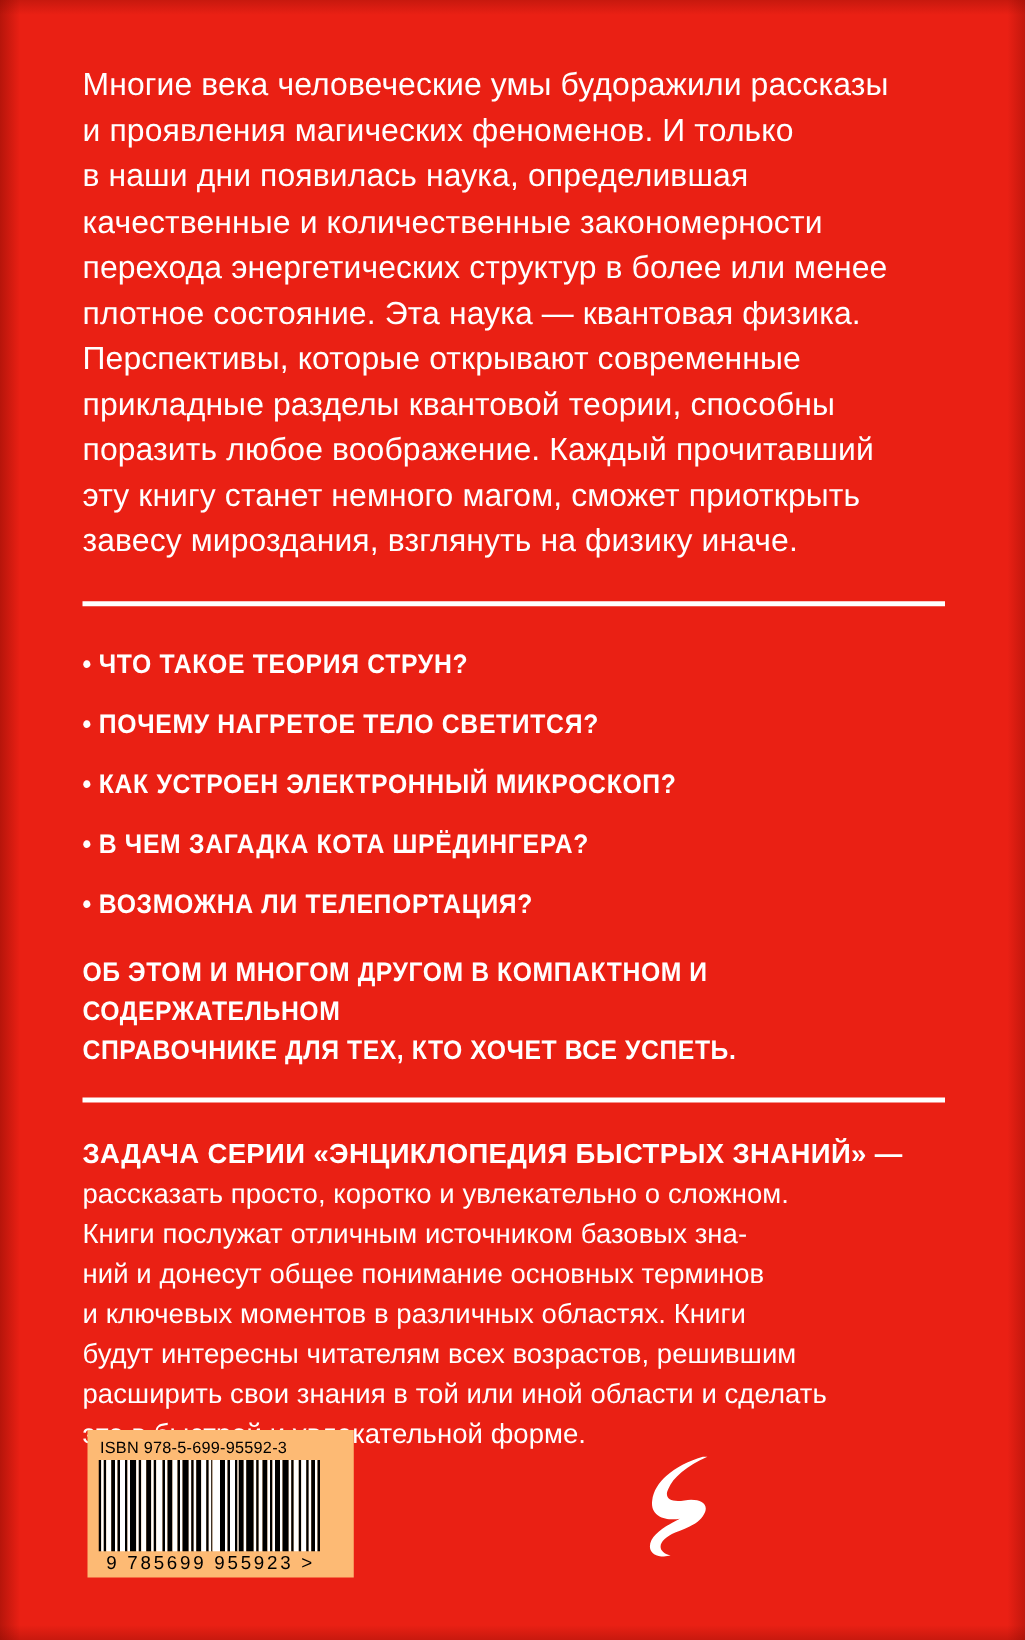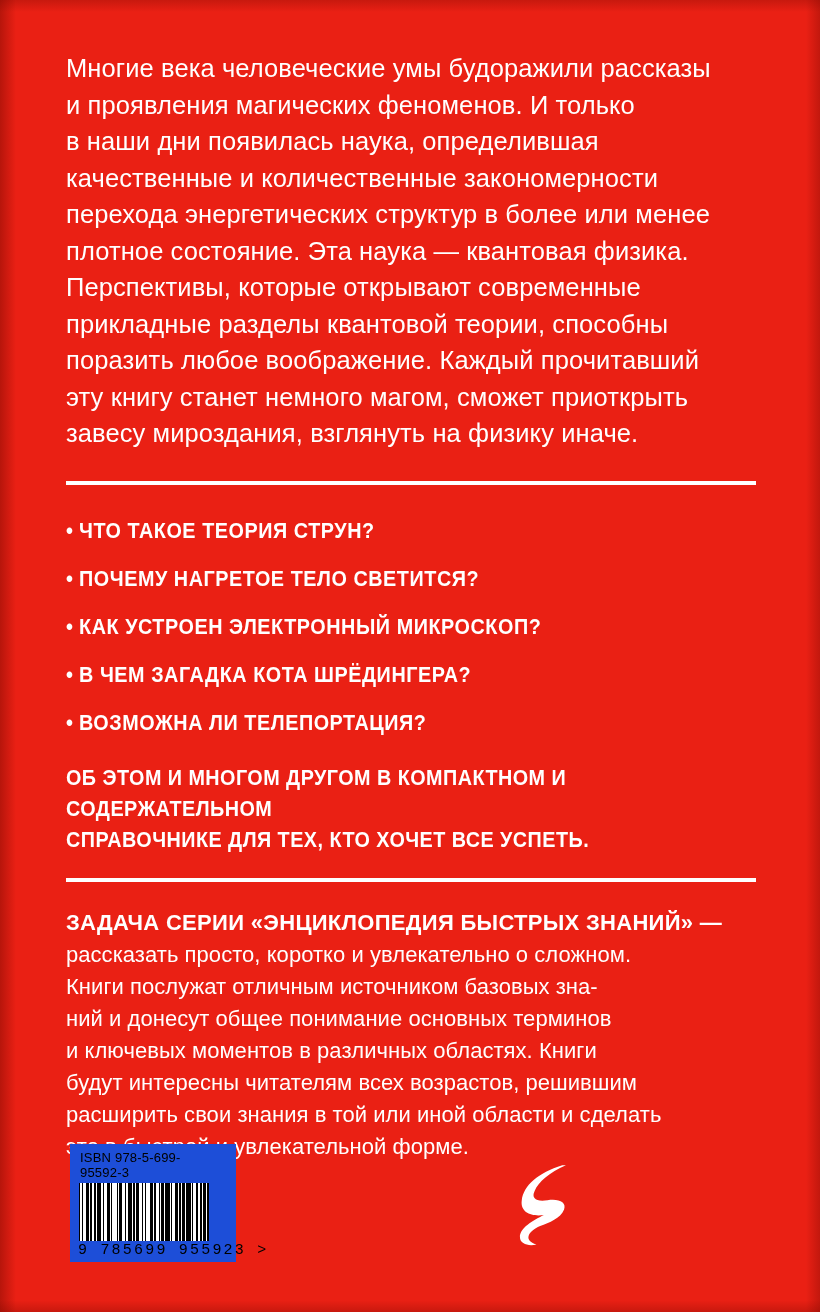--- a/index.html
+++ b/index.html
@@ -104,23 +104,23 @@
     position: absolute;
     left: 0;
     right: 0;
     bottom: 0;
     height: 170px;
   }
   .barcode-box {
     position: absolute;
     left: 70px;
     bottom: 50px;
-    width: 166px;
+    width: 213px;
     height: 118px;
-    background: #1d4ed8;
+    background: #fdba74;
     padding: 4px 24px 3px 6px;
     box-sizing: border-box;
     display: flex;
     flex-direction: column;
   }
   .isbn-text {
     color: #000000;
     font-size: 13px;
     font-family: "Liberation Sans", sans-serif;
     letter-spacing: 0.2px;
@@ -135,22 +135,23 @@
   }
   .bars span {
     display: block;
     background: #000000;
   }
   .barcode-digits {
     color: #000000;
     font-size: 15px;
     letter-spacing: 2.2px;
     margin: 1px 0 0 2px;
-    font-family: Liberation Mono, monospace;
+    font-family: Liberation Sans, sans-serif;
     white-space: nowrap;
+    text-align: center;
   }
 
   .logo {
     position: absolute;
     right: 232px;
     bottom: 62px;
     width: 92px;
     height: 92px;
   }
   .logo svg { display: block; }

